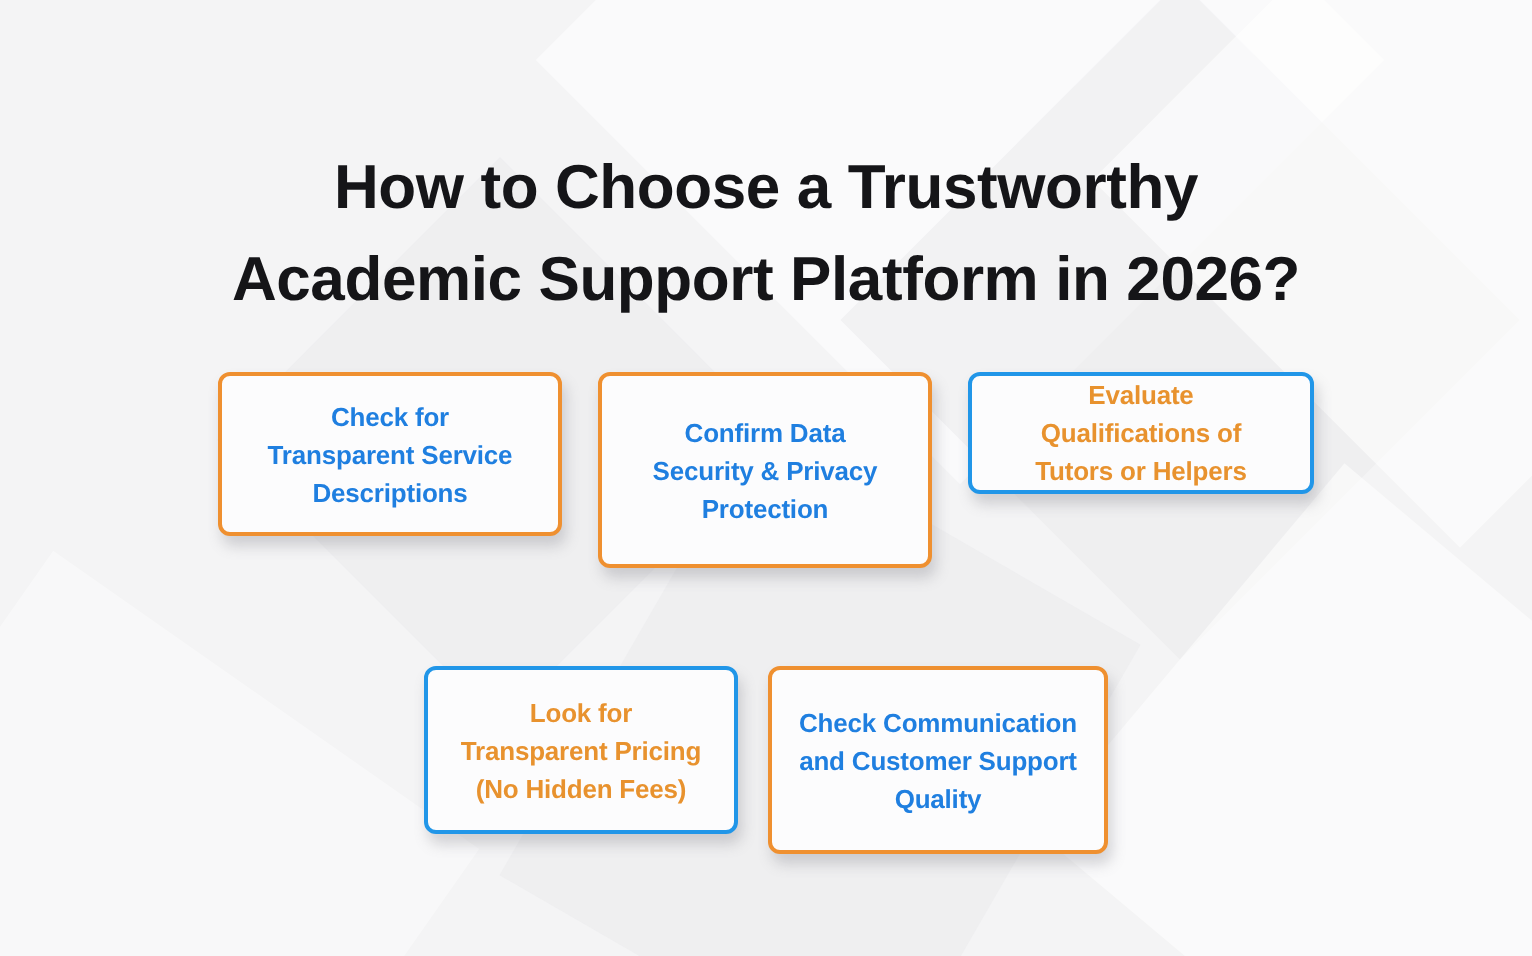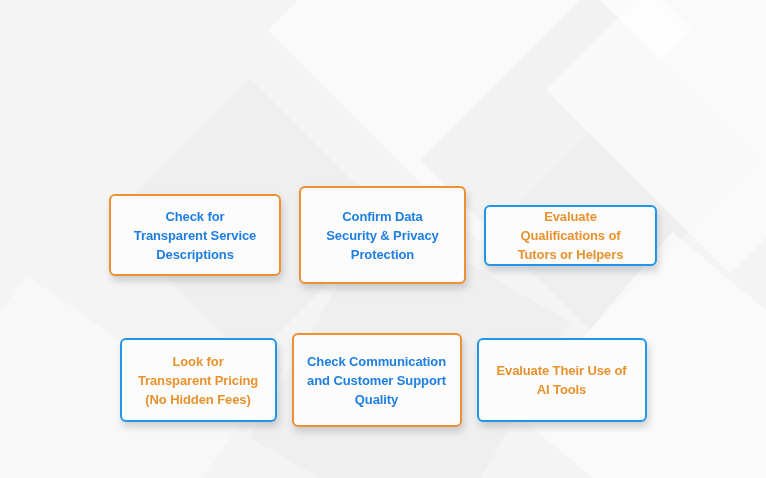--- a/index.html
+++ b/index.html
@@ -90,21 +90,21 @@
     position: absolute;
     top: 186px;
     left: 0;
     width: 766px;
     z-index: 2;
   }
 
   .row {
     display: flex;
     justify-content: center;
-    align-items: center;
+    align-items: flex-start;
   }
   .row-1 {
     gap: 18px;
     padding-left: 20px;
     padding-right: 20px;
     box-sizing: border-box;
   }
   .row-2 {
     gap: 15px;
     margin-top: 49px;
@@ -164,20 +164,24 @@
   <div class="bg-facets">
     <div class="facet f1"></div>
     <div class="facet dark f2"></div>
     <div class="facet f3"></div>
     <div class="facet dark f4"></div>
     <div class="facet f5"></div>
     <div class="facet dark f6"></div>
     <div class="facet f7"></div>
   </div>
 
+  <h1 class="title">
+    <span class="line">How to Choose a Trustworthy</span>
+    <span class="line">Academic Support Platform in 2026?</span>
+  </h1>
 
   <div class="rows">
 
     <div class="row row-1">
       <div class="card orange-border c1">
         <span class="card-text">Check for
 Transparent Service
 Descriptions</span>
       </div>
       <div class="card orange-border c3">
@@ -196,20 +200,16 @@
       <div class="card blue-border c5">
         <span class="card-text">Look for
 Transparent Pricing
 (No Hidden Fees)</span>
       </div>
       <div class="card orange-border c6">
         <span class="card-text">Check Communication
 and Customer Support
 Quality</span>
       </div>
-      <div class="card blue-border c7">
-        <span class="card-text">Evaluate Their Use of
-AI Tools</span>
-      </div>
     </div>
 
   </div>
 </div>
 
 </body></html>

